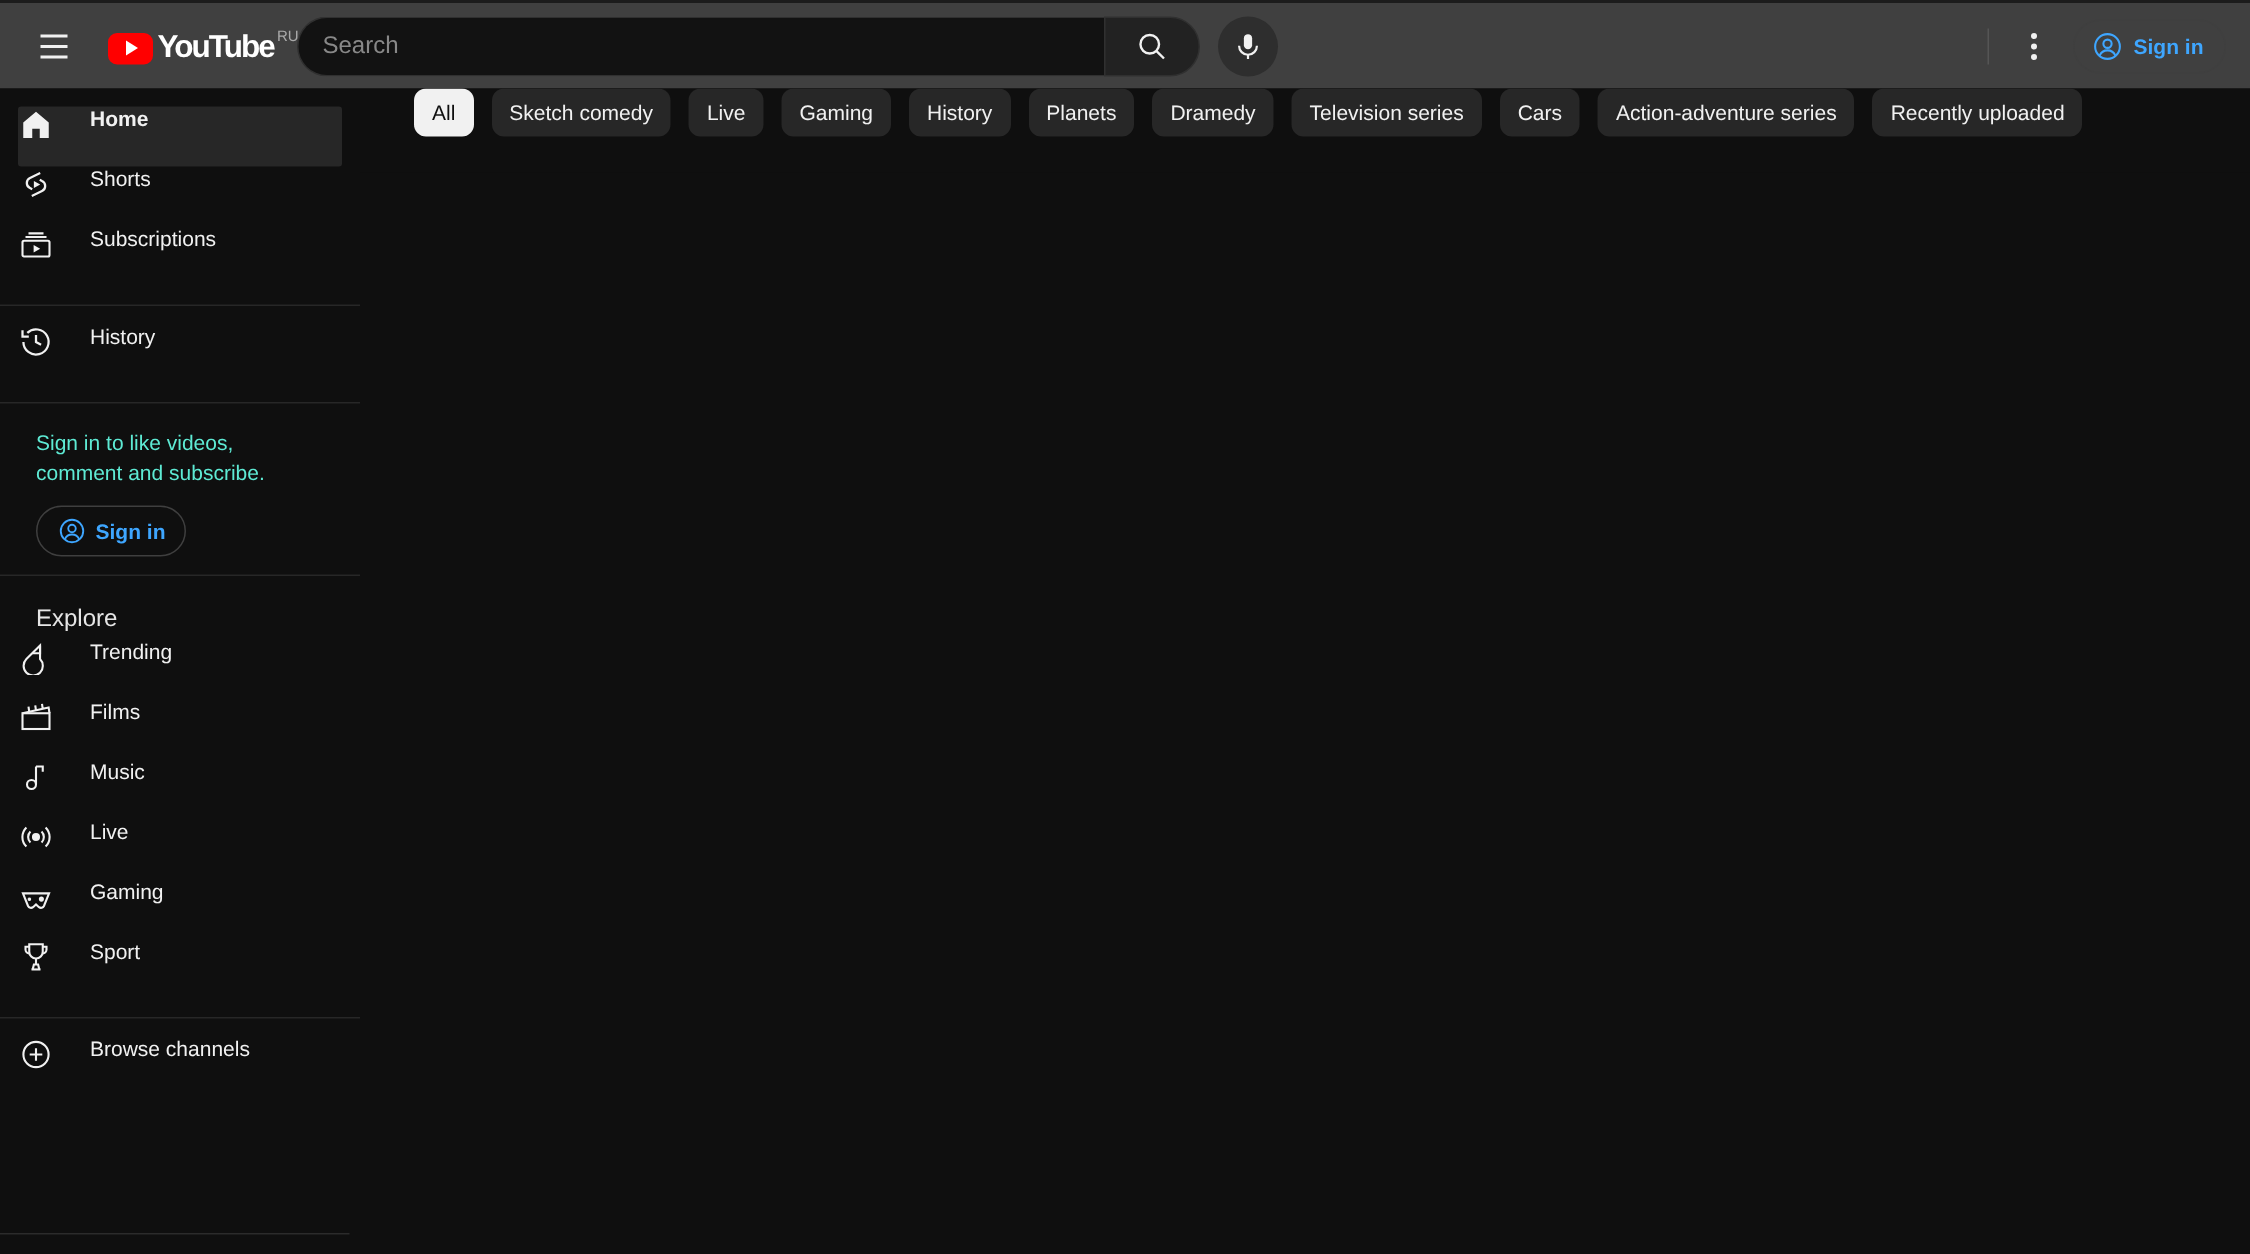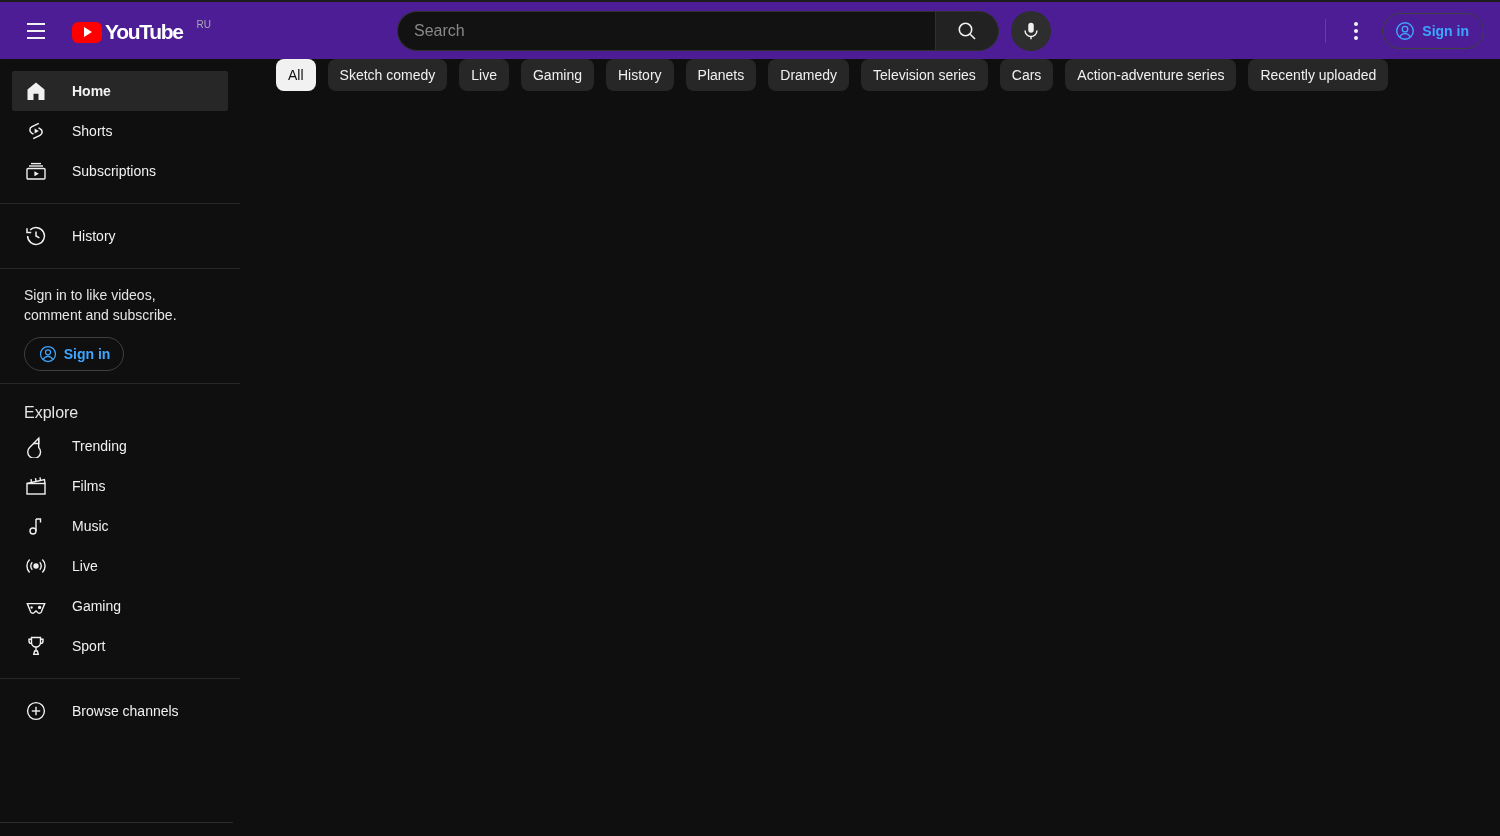--- a/index.html
+++ b/index.html
@@ -8,21 +8,21 @@
     background: #0f0f0f;
     font-family: "Liberation Sans", sans-serif;
     color: #f1f1f1;
     overflow: hidden;
   }
 
   
   #header {
     position: absolute; top: 0; left: 0;
     width: 1500px; height: 59px;
-    background: #4c1d95;
+    background: #404040;
     display: flex; align-items: center;
     border-top: 2px solid #1c1c1c;
   }
   #header-left { display: flex; align-items: center; padding-left: 16px; width: 250px; }
   .hamburger {
     width: 40px; height: 40px; display: flex; flex-direction: column;
     align-items: center; justify-content: center; gap: 5px; cursor: pointer;
     border-radius: 50%;
   }
   .hamburger span { display: block; width: 18px; height: 2px; background: #f1f1f1; }
@@ -34,26 +34,26 @@
   #logo-mark .tri {
     width: 0; height: 0; border-left: 8px solid #fff;
     border-top: 5px solid transparent; border-bottom: 5px solid transparent;
     margin-left: 2px;
   }
   #logo-text {
     font-size: 21px; font-weight: bold; letter-spacing: -1.3px;
     margin-left: 3px; margin-top: 2px; color: #fff;
   }
   #logo-country {
-    font-size: 10px; color: #aaa; margin-top: 1px; margin-left: 14px;
+    font-size: 10px; color: #aaa; margin-top: 1px; margin-left: 2px;
   }
 
   
   #header-center {
-    flex: 1; display: flex; align-items: center; justify-content: center;
+    flex: 1; display: flex; align-items: center; 
     gap: 0px;
   }
   #search-form { display: flex; align-items: center; margin-left: -52px; }
   #search-box {
     width: 538px; height: 40px;
     background: #121212;
     border: 1px solid #303030;
     border-right: none;
     border-radius: 20px 0 0 20px;
     display: flex; align-items: center;
@@ -95,38 +95,38 @@
   }
 
   
   #sidebar {
     position: absolute; top: 59px; left: 0;
     width: 240px; height: 777px;
     background: #0f0f0f; overflow: hidden;
     padding-top: 12px;
   }
   .nav-item {
-    display: flex; align-items: center;
-    height: 40px; margin: 0 12px; padding-left: 12px;
+    display: flex; align-items: flex-start;
+    height: 40px; margin: 0 12px; 
     border-radius: 2px; cursor: pointer;
   }
   .nav-item.active { background: #272727; }
   .nav-item .nav-icon {
     width: 24px; height: 24px; display: flex;
     align-items: center; justify-content: center; flex: 0 0 24px;
   }
   .nav-item .nav-label {
     font-size: 14px; color: #f1f1f1; margin-left: 24px;
     white-space: nowrap;
   }
   .nav-item.active .nav-label { font-weight: bold; }
   .sb-divider { height: 1px; background: #272727; margin: 12px 0; }
 
   .signin-promo { padding: 0 24px 0 24px; }
-  .signin-promo-text { font-size: 14px; line-height: 20px; color: #e5e5e5; margin-top: 16px; }
+  .signin-promo-text { font-size: 14px; line-height: 20px; color: #5eead4; margin-top: 16px; }
   #signin-sidebar {
     margin-top: 12px; height: 34px; width: 100px;
     border: 1px solid #3f3f3f; border-radius: 18px;
     display: flex; align-items: center; justify-content: center; gap: 6px;
     color: #3ea6ff; font-size: 14px; font-weight: bold; cursor: pointer;
   }
   .section-title {
     font-size: 16px; color: #e5e5e5; padding: 8px 0 4px 24px;
   }
 

